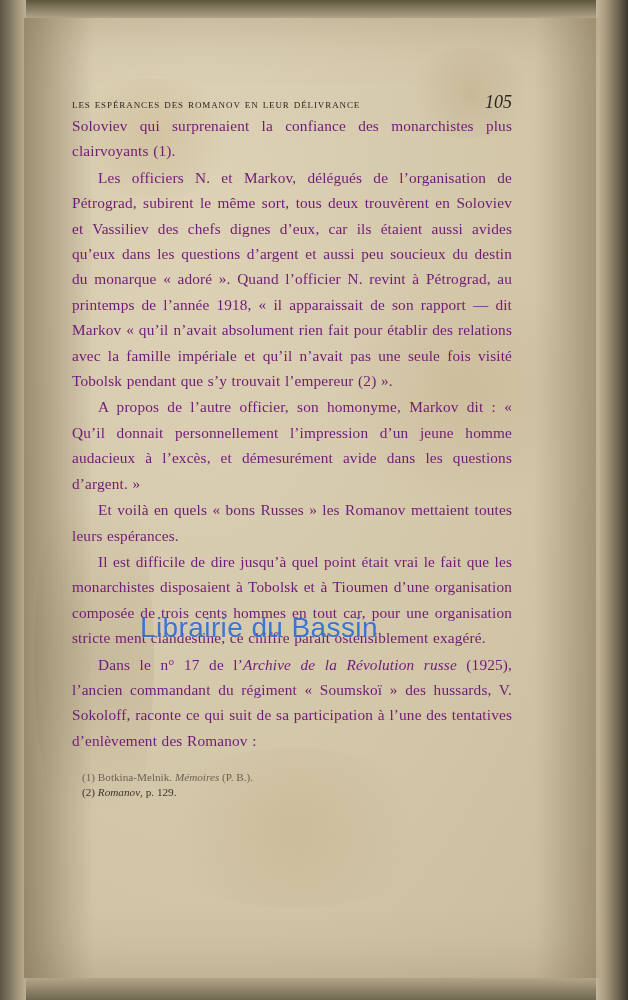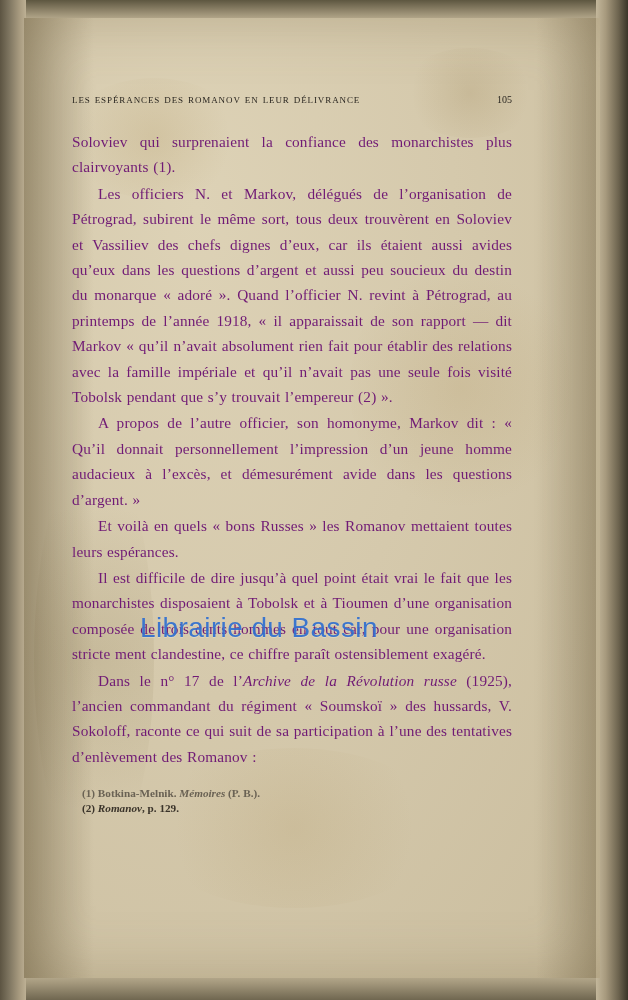--- a/index.html
+++ b/index.html
@@ -86,30 +86,30 @@
 
   .running-head {
     display: flex;
     align-items: baseline;
     justify-content: space-between;
     font-size: 12.5px;
     letter-spacing: .6px;
     font-variant: small-caps;
     text-transform: lowercase;
     color: #2a2620;
-    margin-bottom: 22px;
   }
   .running-head .rh-title {
     font-variant: small-caps;
     letter-spacing: .9px;
   }
   .running-head .rh-folio {
-    font-size: 10px;
+    font-size: 18px;
     letter-spacing: 0;
     font-variant: normal;
+    font-style: italic;
   }
 
   .body p {
     margin: 0 0 1px 0;
     text-indent: 26px;
     text-align: justify;
     font-size: 15.3px;
     line-height: 25.4px;
     letter-spacing: .15px;
     word-spacing: .6px;
@@ -118,21 +118,21 @@
   .body p.noindent { text-indent: 0; }
   .body p i { font-style: italic; }
 
   
   .footnotes {
     margin-top: 17px;
     font-size: 11.2px;
     line-height: 15px;
     color: #3a332a;
   }
-  .footnotes div { text-indent: 10px; font-weight: bold; }
+  .footnotes div { text-indent: 10px; }
   .footnotes i { font-style: italic; }
   .fn-faded { color: #6a6254; }
 
   
   .watermark {
     position: absolute;
     left: 140px;
     top: 612px;
     font-family: "Liberation Sans", sans-serif;
     font-size: 28px;

